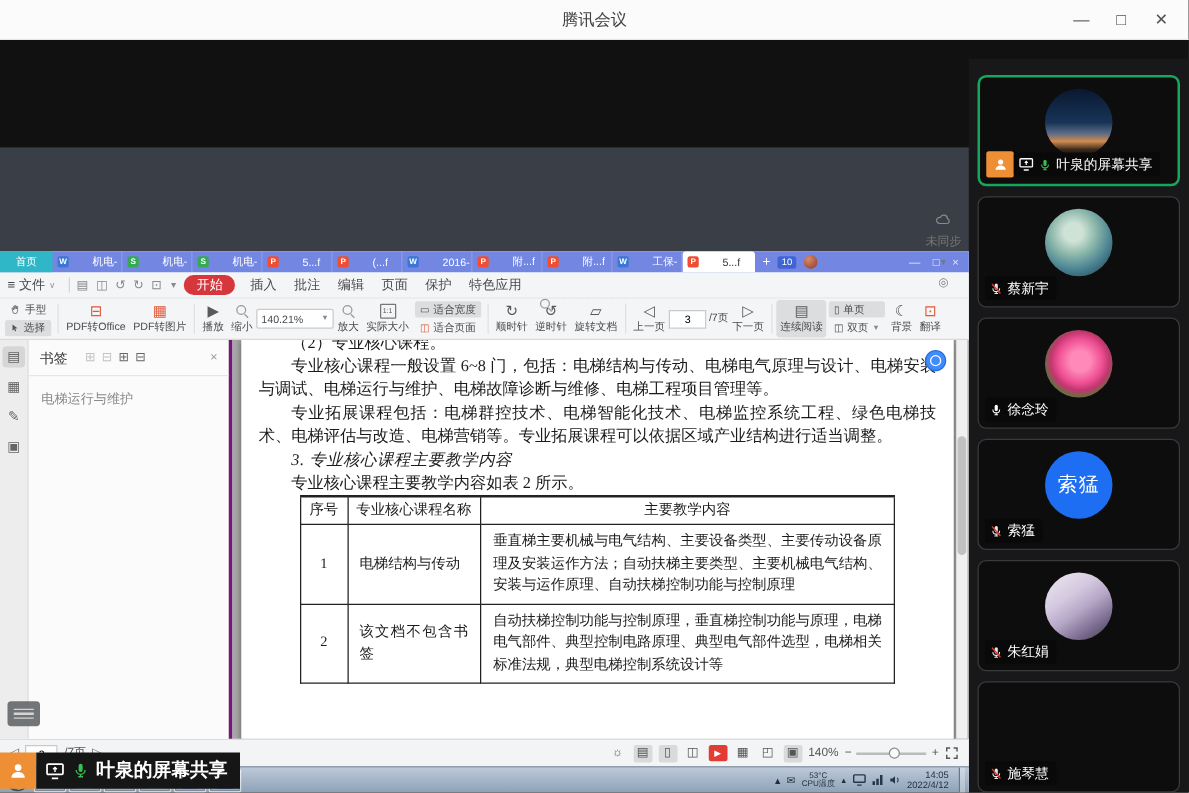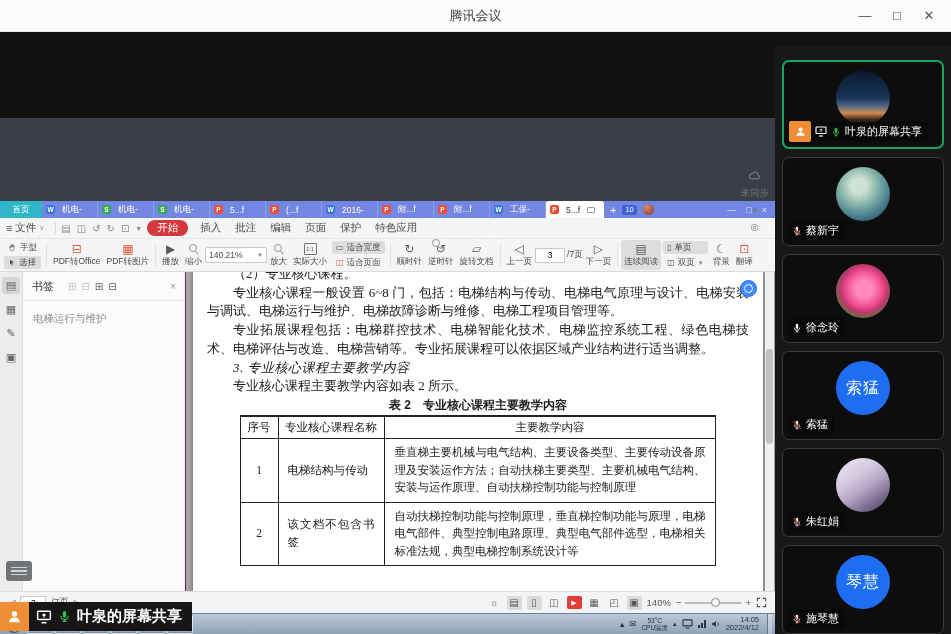--- a/index.html
+++ b/index.html
@@ -20,21 +20,21 @@
   .stage { width:775px; flex:none; position:relative; display:flex; flex-direction:column; background:#232426; }
   .letter-top { height:83px; background:#3a3e46; flex:none; }
   .letter-bottom { flex:1; background:#232426; }
 
   
   .desktop { height:433px; flex:none; display:flex; flex-direction:column; background:#fff; }
 
   
   .wps-tabs { height:17px; background:#7286e2; display:flex; align-items:stretch; flex:none; font-size:8.5px; color:#fff; }
   .tab-home { width:42px; flex:none; background:#2fb7c7; display:flex; align-items:center; justify-content:center; }
-  .doc-tab { width:56px; flex:none; display:flex; align-items:center; gap:7px; padding:0 4px;
+  .doc-tab { width:56px; flex:none; display:flex; align-items:center; gap:19px; padding:0 4px;
     border-right:1px solid rgba(255,255,255,.18); overflow:hidden; white-space:nowrap; }
   .doc-tab.active { background:#fff; color:#333; width:58px; border-radius:3px 3px 0 0; }
   .ficon { width:9px; height:9px; flex:none; border-radius:2px; color:#fff; font-size:6.5px; font-weight:bold;
     display:flex; align-items:center; justify-content:center; }
   .ficon.w { background:#3a76d6; } .ficon.s { background:#37a856; } .ficon.p { background:#ee4f34; }
   .tab-x { color:#999; font-size:8px; margin-left:auto; }
   .mini-mon { width:8px; height:6px; border:1px solid #9a9a9a; border-radius:1px; flex:none; }
   .tab-extra { display:flex; align-items:center; gap:6px; padding:0 6px; }
   .tab-plus { font-size:11px; }
   .tab-badge { background:#3f64d6; border-radius:2px; font-size:7.5px; padding:0 3px; line-height:10px; }
@@ -74,21 +74,21 @@
   .pagebox input { width:30px; height:15px; border:1px solid #c9cacc; background:#fff; text-align:center; font-size:8.5px; }
   .onebox { width:13px; height:12px; border:1px solid #777; border-radius:1px; font-size:5.5px;
     display:flex; align-items:center; justify-content:center; color:#555; }
 
   
   .content { height:319px; flex:none; display:flex; min-height:0; position:relative; }
   .iconstrip { width:23px; flex:none; background:#ededee; border-right:1px solid #dcdcdc;
     display:flex; flex-direction:column; align-items:center; padding-top:5px; gap:7px; font-size:11px; color:#666; }
   .strip-ic { width:18px; height:17px; display:flex; align-items:center; justify-content:center; border-radius:3px; }
   .strip-ic.sel { background:#d6d6d6; }
-  .bmpanel { width:163px; flex:none; background:#fbfbfc; border-right:1px solid #701a75; }
+  .bmpanel { width:163px; flex:none; background:#fbfbfc; border-right:3px solid #701a75; }
   .bm-head { display:flex; align-items:center; padding:7px 9px 6px; font-size:11px; color:#333;
     border-bottom:1px solid #e6e6e6; gap:6px; }
   .bm-icos { display:flex; gap:5px; margin-left:8px; font-size:10px; color:#c2c2c2; }
   .bm-icos .dark { color:#666; }
   .bm-x { margin-left:auto; color:#999; font-size:10px; }
   .bm-empty { padding:11px 10px; font-size:10.5px; color:#8a8a8a; }
 
   .docarea { flex:1; background:#a8a8a8; position:relative; overflow:hidden; padding:0 12px 0 7px; }
   .page { background:#fff; height:480px; margin-top:0; box-shadow:0 0 5px rgba(0,0,0,.45);
     padding:0 14px; overflow:hidden; }
@@ -431,21 +431,20 @@
           </div>
 
           <div class="docarea">
             <div class="page">
               <div class="page-inner">
                 <p>（2）专业核心课程。</p>
                 <p>专业核心课程一般设置 6~8 门，包括：电梯结构与传动、电梯电气原理与设计、电梯安装与调试、电梯运行与维护、电梯故障诊断与维修、电梯工程项目管理等。</p>
                 <p>专业拓展课程包括：电梯群控技术、电梯智能化技术、电梯监控系统工程、绿色电梯技术、电梯评估与改造、电梯营销等。专业拓展课程可以依据区域产业结构进行适当调整。</p>
                 <p class="p-kai">3. 专业核心课程主要教学内容</p>
                 <p>专业核心课程主要教学内容如表 2 所示。</p>
-                <p class="tbl-cap">表 2　专业核心课程主要教学内容</p>
                 <table class="doc">
                   <tbody>
                       <tr>
                     <th>序号</th>
                     <th>专业核心课程名称</th>
                     <th>主要教学内容</th>
                   </tr>
                   <tr>
                     <td class="c-no">1</td>
                     <td class="c-course">电梯结构与传动</td>
@@ -664,21 +663,20 @@
                 <path d="M5.5 11a6.5 6.5 0 0 0 13 0" fill="none" stroke="#e8e8e8" stroke-width="2"></path>
                 <path d="M12 17.5V21M8.5 21h7" stroke="#e8e8e8" stroke-width="2"></path>
                 <path d="M4 3 20 21" stroke="#e03b30" stroke-width="2.6"></path>
               </svg>
           <span>朱红娟</span>
         </span>
           </div>
       </div>
 
       <div class="tile">
-        <div class="avatar av-blue">琴慧</div>
         <div class="nametag">
             <span class="nt-body">
           <svg class="mic" width="10" height="12" viewBox="0 0 24 24">
                 <rect x="9" y="2" width="6" height="12" rx="3" fill="#e8e8e8"></rect>
                 <path d="M5.5 11a6.5 6.5 0 0 0 13 0" fill="none" stroke="#e8e8e8" stroke-width="2"></path>
                 <path d="M12 17.5V21M8.5 21h7" stroke="#e8e8e8" stroke-width="2"></path>
                 <path d="M4 3 20 21" stroke="#e03b30" stroke-width="2.6"></path>
               </svg>
           <span>施琴慧</span>
         </span>

